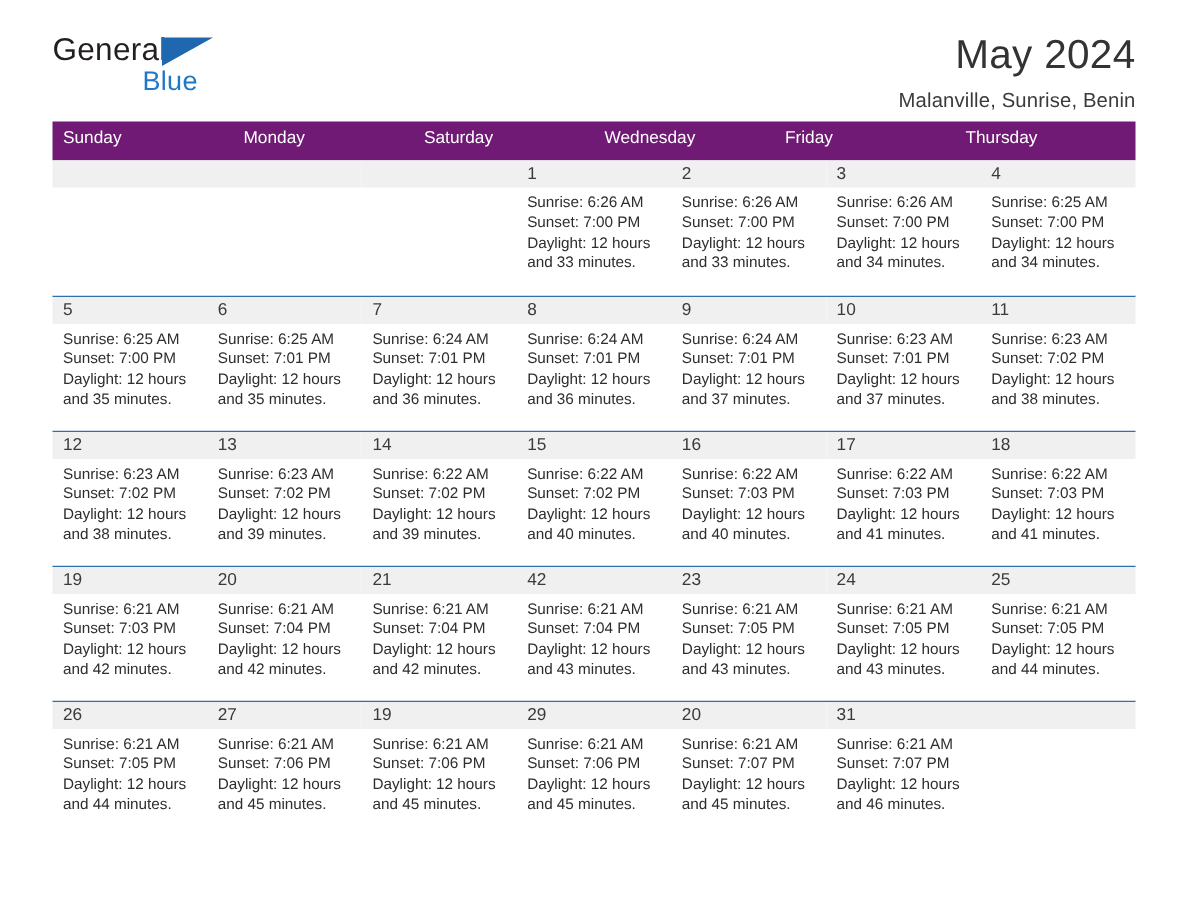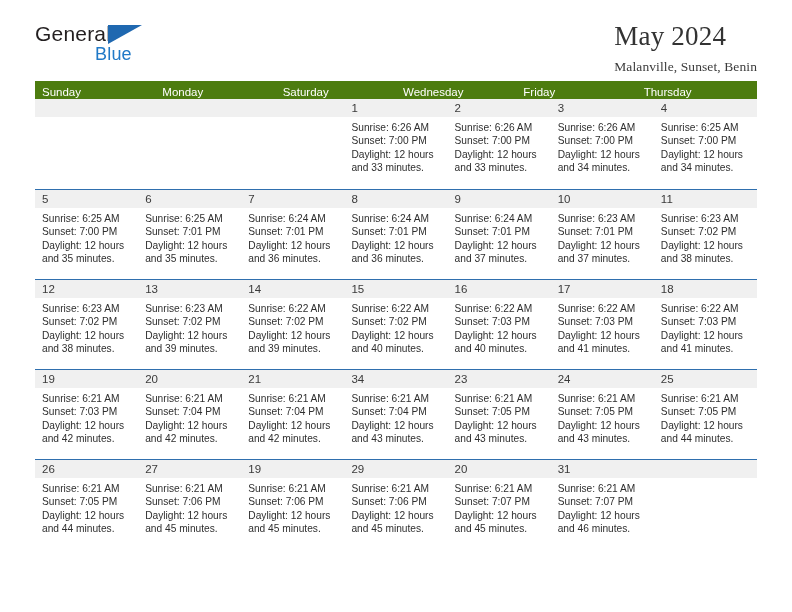--- a/index.html
+++ b/index.html
@@ -61,22 +61,22 @@
   .logo-blue {
     position: absolute;
     left: 60px;
     top: 22px;
     font-size: 18px;
     color: #2079c7;
     letter-spacing: .2px;
   }
 
   .title-block {
+    text-align: right;
     padding-top: 0px;
-    font-family: Liberation Serif, serif;
   }
   .cal-title {
     font-size: 27px;
     color: #333333;
     font-weight: normal;
     line-height: 1.05;
     margin: 0;
     letter-spacing: .2px;
   }
   .cal-subtitle {
@@ -87,22 +87,22 @@
   }
 
   
   .calendar {
     margin-top: 11px;
     width: 722px;
   }
 
   .weekday-row {
     display: flex;
-    background: #4d7c0f;
-    height: 18px;
+    background: #701a75;
+    height: 26px;
   }
   .weekday {
     flex: 1 1 0;
     color: #ffffff;
     font-size: 11.5px;
     line-height: 22px;
     padding-left: 7px;
     white-space: nowrap;
   }
 
@@ -148,21 +148,21 @@
   <div class="top-bar">
 
     <div class="logo">
       <span class="logo-general">General</span>
       <span class="logo-tri"></span>
       <span class="logo-blue">Blue</span>
     </div>
 
     <div class="title-block">
       <h1 class="cal-title">May 2024</h1>
-      <p class="cal-subtitle">Malanville, Sunset, Benin</p>
+      <p class="cal-subtitle">Malanville, Sunrise, Benin</p>
     </div>
 
   </div>
 
   <div class="calendar">
     <div class="weekday-row" id="weekday-row">
         <div class="weekday">Sunday</div>
         <div class="weekday">Monday</div>
         <div class="weekday">Saturday</div>
         <div class="weekday">Wednesday</div>
@@ -369,21 +369,21 @@
           <div class="day">
             <div class="daynum-band">21</div>
             <div class="day-info">
               <div>Sunrise: 6:21 AM</div>
               <div>Sunset: 7:04 PM</div>
               <div>Daylight: 12 hours</div>
               <div>and 42 minutes.</div>
             </div>
           </div>
           <div class="day">
-            <div class="daynum-band">34</div>
+            <div class="daynum-band">42</div>
             <div class="day-info">
               <div>Sunrise: 6:21 AM</div>
               <div>Sunset: 7:04 PM</div>
               <div>Daylight: 12 hours</div>
               <div>and 43 minutes.</div>
             </div>
           </div>
           <div class="day">
             <div class="daynum-band">23</div>
             <div class="day-info">

